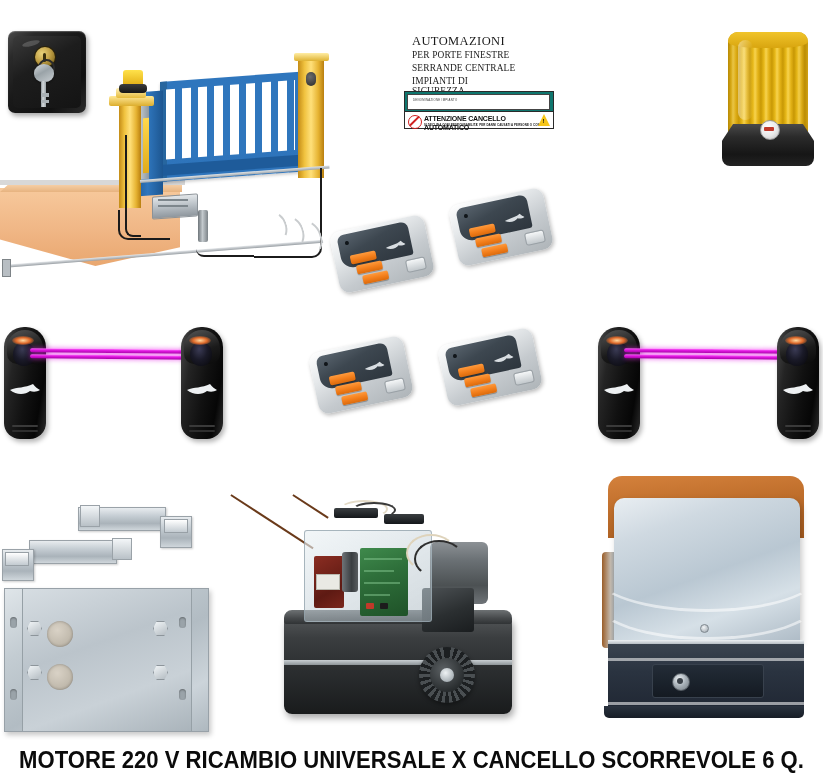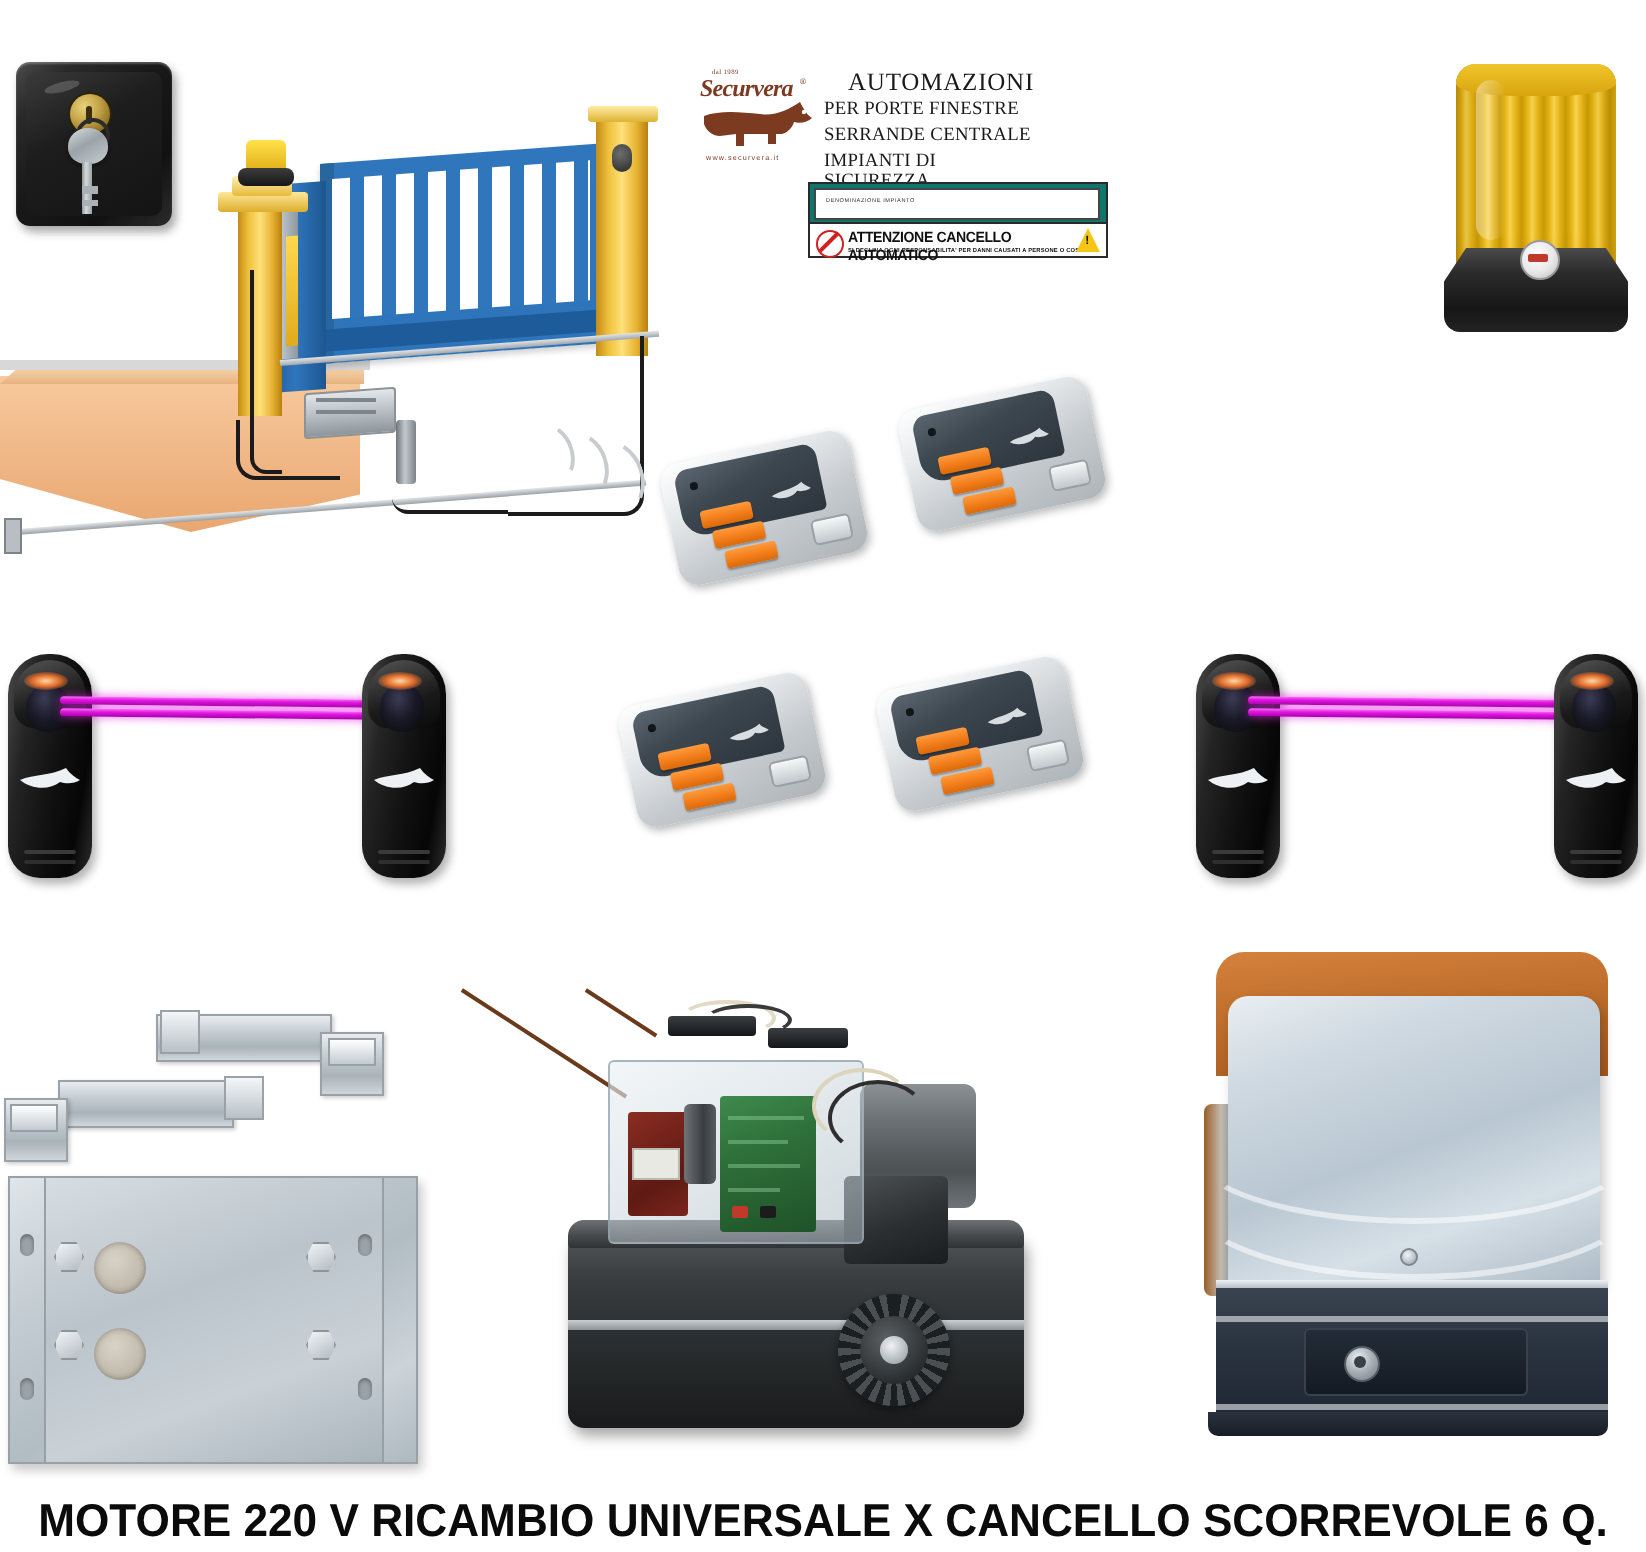--- a/index.html
+++ b/index.html
@@ -104,21 +104,21 @@
   .signblock{position:absolute;left:346px;top:31px;width:170px;height:97px;background:#fff;}
   .logo-area{position:absolute;left:2px;top:2px;width:62px;height:52px;}
   .logo-since{position:absolute;left:8px;top:1px;font-size:3.4px;color:#7b3a22;
     font-family:"Liberation Serif",serif;letter-spacing:.2px;}
   .logo-word{position:absolute;left:2px;top:4px;font-size:12px;font-style:italic;font-weight:bold;
     color:#7c3b20;font-family:"Liberation Serif",serif;letter-spacing:-.4px;}
   .logo-reg{position:absolute;left:52px;top:5px;font-size:4px;color:#7c3b20;}
   .logo-url{position:absolute;left:5px;top:44px;font-size:3.6px;color:#7c3b20;letter-spacing:.6px;
     font-family:"Liberation Sans",sans-serif;}
   .logo-dog{position:absolute;left:2px;top:13px;width:58px;height:30px;}
-  .sign-title{position:absolute;left:78px;top:3px;font-size:12.5px;color:#1a1a1a;
+  .sign-title{position:absolute;left:66px;top:3px;font-size:12.5px;color:#1a1a1a;
     font-family:"Liberation Serif",serif;letter-spacing:.4px;text-align:right;}
   .sign-l2{position:absolute;left:66px;top:19px;font-size:9.4px;color:#1a1a1a;font-family:"Liberation Serif",serif;letter-spacing:.15px;}
   .sign-l3{position:absolute;left:66px;top:32px;font-size:9.4px;color:#1a1a1a;font-family:"Liberation Serif",serif;letter-spacing:.15px;}
   .sign-l4{position:absolute;left:66px;top:45px;font-size:9.4px;color:#1a1a1a;font-family:"Liberation Serif",serif;letter-spacing:.15px;}
 
   .placard{position:absolute;left:18px;top:60px;width:148px;height:36px;background:#0f766e;border:1px solid #2a2a2a;margin-left:40px;}
   .placard-white{position:absolute;left:2px;top:2px;width:143px;height:16px;background:#fff;border:1px solid #444;box-sizing:border-box;}
   .placard-tiny{position:absolute;left:5px;top:2.5px;font-size:2.8px;color:#333;letter-spacing:.3px;}
   .placard-bar{position:absolute;left:0px;top:19px;width:148px;height:16px;background:#fff;border-top:1px solid #2a2a2a;}
   .no-entry{position:absolute;left:3px;top:2.5px;width:12px;height:12px;border-radius:50%;border:1.6px solid #d02020;}
@@ -323,30 +323,20 @@
     <div class="cable" style="left:125px;top:95px;width:14px;height:100px;border-radius:0 0 0 8px;"></div>
     <div class="cable" style="left:118px;top:170px;width:50px;height:28px;border-radius:0 0 0 10px;"></div>
     <div class="cable" style="left:196px;top:185px;width:58px;height:30px;border-radius:0 0 0 8px;border-left:none;border-bottom:2px solid #1b1b1b;"></div>
     <div class="cable" style="left:254px;top:128px;width:66px;height:88px;border-radius:0 0 10px 0;border-left:none;border-right:2px solid #1b1b1b;"></div>
     <div class="wave" style="left:265px;top:172px;width:18px;height:26px;transform:rotate(-18deg);"></div>
     <div class="wave" style="left:278px;top:176px;width:22px;height:30px;transform:rotate(-18deg);"></div>
     <div class="wave" style="left:292px;top:180px;width:26px;height:34px;transform:rotate(-18deg);"></div>
   </div>
 
   <div class="signblock">
-    <div class="logo-area">
-      <div class="logo-since">dal 1989</div>
-      <div class="logo-word">Securvera</div>
-      <div class="logo-reg">®</div>
-      <svg class="logo-dog" viewBox="0 0 58 30">
-        <path d="M2 12 C10 9,20 10,30 11 C38 12,44 9,50 5 C52 9,54 12,56 13 C54 15,50 16,47 15 C46 18,44 20,41 21 L38 21 L38 26 L34 26 L34 21 L22 21 L22 27 L18 27 L18 21 L10 22 C6 22,3 19,2 16 Z" fill="#7c3b20"></path>
-        <circle cx="52" cy="10" r="1.1" fill="#fff"></circle>
-      </svg>
-      <div class="logo-url">www.securvera.it</div>
-    </div>
     <div class="sign-title">AUTOMAZIONI</div>
     <div class="sign-l2">PER PORTE FINESTRE</div>
     <div class="sign-l3">SERRANDE CENTRALE</div>
     <div class="sign-l4">IMPIANTI DI SICUREZZA</div>
 
     <div class="placard">
       <div class="placard-white">
         <div class="placard-tiny">DENOMINAZIONE IMPIANTO</div>
       </div>
       <div class="placard-bar">

